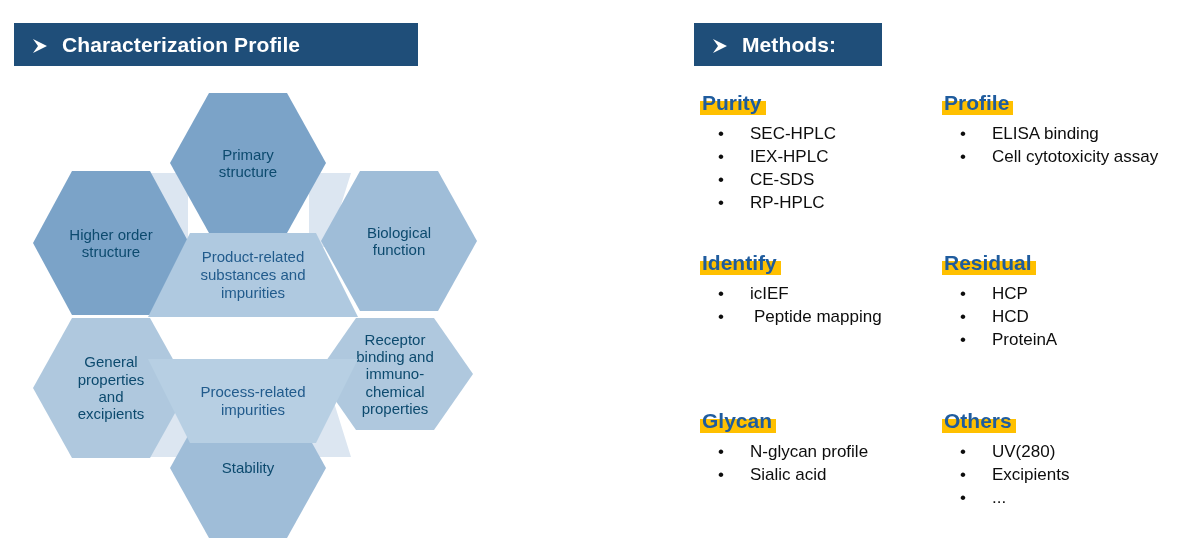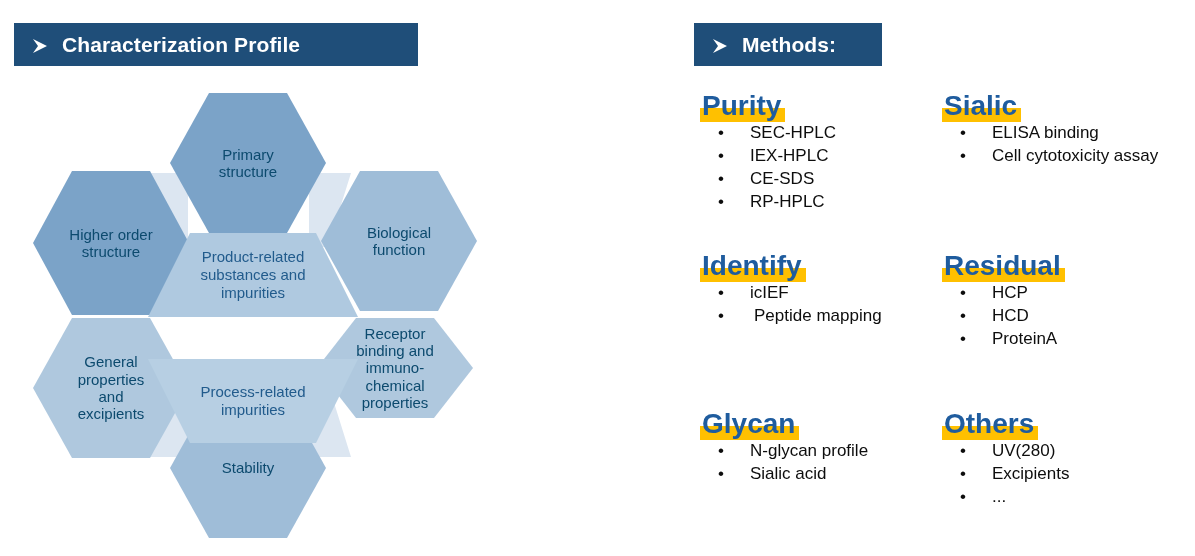--- a/index.html
+++ b/index.html
@@ -80,21 +80,21 @@
   .hex-core-bot { background: #B7CFE3; margin-top: 40px; }
 
   .txt-white { color: #0c4a6e; font-size: 15px; }
   .txt-navy  { color: #215B8C; font-size: 15px; font-weight: normal; }
 
   
   .hex-primary   { left: 150px; top: 8px;   width: 156px; height: 140px; }
   .hex-higher    { left: 13px;  top: 86px;  width: 156px; height: 144px; }
   .hex-biologic  { left: 301px; top: 86px;  width: 156px; height: 140px; }
   .hex-general   { left: 13px;  top: 233px; width: 156px; height: 140px; }
-  .hex-receptor  { left: 297px; top: 233px; width: 156px; height: 100px; }
+  .hex-receptor  { left: 297px; top: 233px; width: 156px; height: 112px; }
   .hex-stability { left: 150px; top: 313px; width: 156px; height: 140px; }
 
   
   .wedge { position: absolute; background: #DCE6F1; }
   .wedge-tl { left: 128px; top: 88px;  width: 40px; height: 74px;
               clip-path: polygon(0% 0%, 100% 0%, 100% 100%, 55% 100%); }
   .wedge-tr { left: 289px; top: 88px;  width: 42px; height: 74px;
               clip-path: polygon(0% 0%, 100% 0%, 45% 100%, 0% 100%); }
   .wedge-bl { left: 128px; top: 298px; width: 40px; height: 74px;
               clip-path: polygon(55% 0%, 100% 0%, 100% 100%, 0% 100%); }
@@ -141,25 +141,26 @@
   .mb-purity   { left: 0px;   top: 0px;   }
   .mb-potency  { left: 242px; top: 0px;   }
   .mb-identify { left: 0px;   top: 160px; }
   .mb-residual { left: 242px; top: 160px; }
   .mb-glycan   { left: 0px;   top: 318px; }
   .mb-others   { left: 242px; top: 318px; }
 
   .method-title {
     display: inline-block;
     position: relative;
-    font-size: 28px;
+    font-size: 21px;
     font-weight: bold;
     color: #1F5C9E;
     line-height: 1.0;
     padding: 0 4px 2px 2px;
+    margin-bottom: 8px;
   }
   .method-title .hl {
     position: absolute;
     left: 0;
     right: 0;
     bottom: 0px;
     height: 14px;
     background: #FFC000;
     z-index: 0;
   }
@@ -259,21 +260,21 @@
           <li><span class="bullet">•</span>SEC-HPLC</li>
           <li><span class="bullet">•</span>IEX-HPLC</li>
           <li><span class="bullet">•</span>CE-SDS</li>
           <li><span class="bullet">•</span>RP-HPLC</li>
         </ul>
     </div>
 
     <div class="method-block mb-potency">
       <div class="method-title">
         <span class="hl"></span>
-        <span class="lbl">Sialic</span>
+        <span class="lbl">Profile</span>
       </div>
       <ul class="method-list">
           <li><span class="bullet">•</span>ELISA binding</li>
           <li><span class="bullet">•</span>Cell cytotoxicity assay</li>
         </ul>
     </div>
 
     <div class="method-block mb-identify">
       <div class="method-title">
         <span class="hl"></span>

